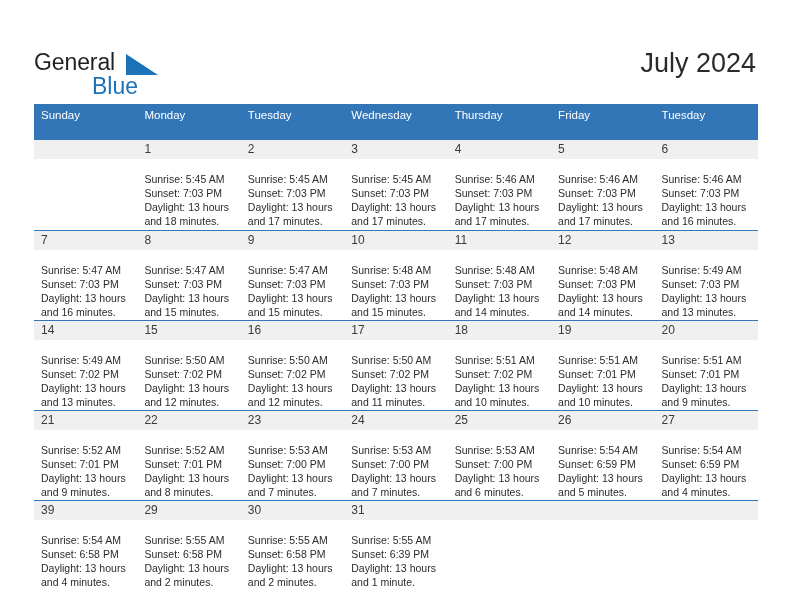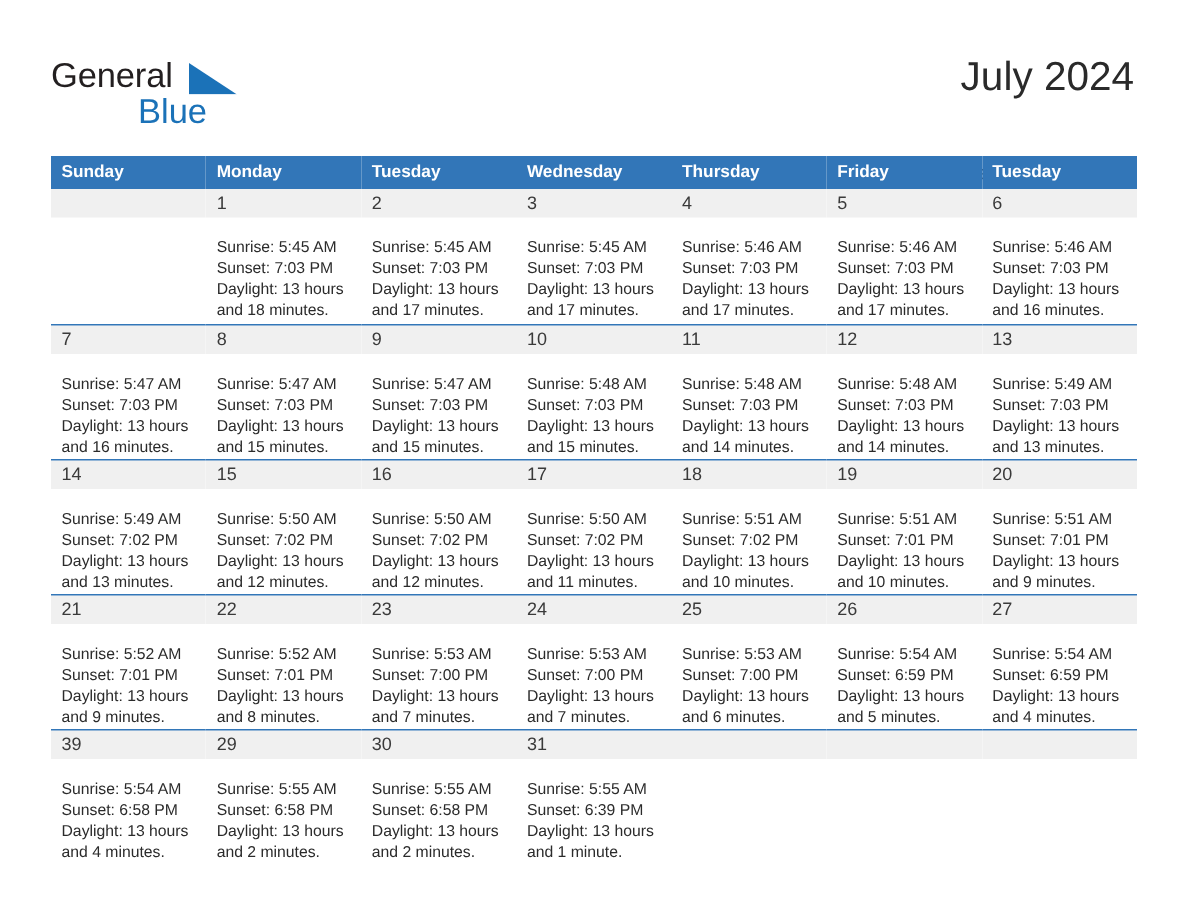--- a/index.html
+++ b/index.html
@@ -13,21 +13,21 @@
   #page {
     position: relative;
     width: 792px; height: 612px;
     background: #ffffff;
     overflow: hidden;
   }
 
   
   .header {
     position: absolute;
-    left: 0; top: 0;
+    left: 0; top: 12px;
     width: 792px; height: 74px;
   }
   .logo {
     position: absolute;
     left: 34px; top: 37px;
     width: 200px; height: 50px;
   }
   .logo-general {
     position: absolute;
     left: 0; top: 0;
@@ -74,23 +74,23 @@
     position: absolute;
     left: 34px; top: 104px;
     width: 724px;
     border-collapse: collapse;
     table-layout: fixed;
   }
   .calendar th {
     background: #3276b8;
     color: #ffffff;
     font-size: 11.5px;
-    font-weight: bold;
+    font-weight: normal;
     text-align: left;
-    padding: 5px 0 5px 7px;
+    padding: 5px 0 19px 7px;
     height: 21px;
     border: none;
   }
   .calendar td {
     vertical-align: top;
     padding: 0;
     border-top: 1px solid #3276b8;
     height: 90px;
     width: 103.43px;
     background: #ffffff;

